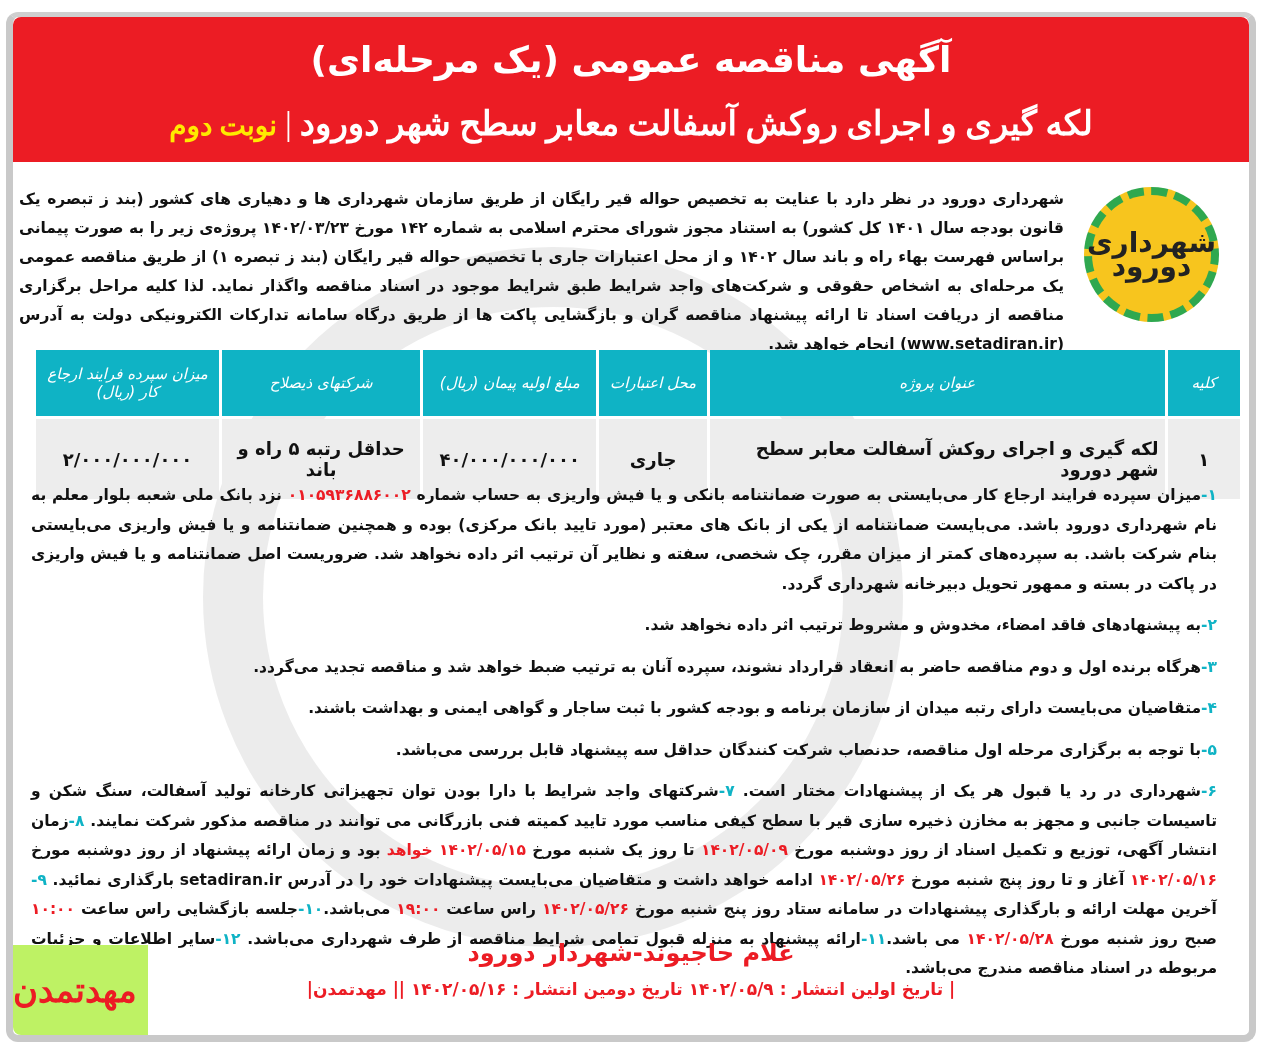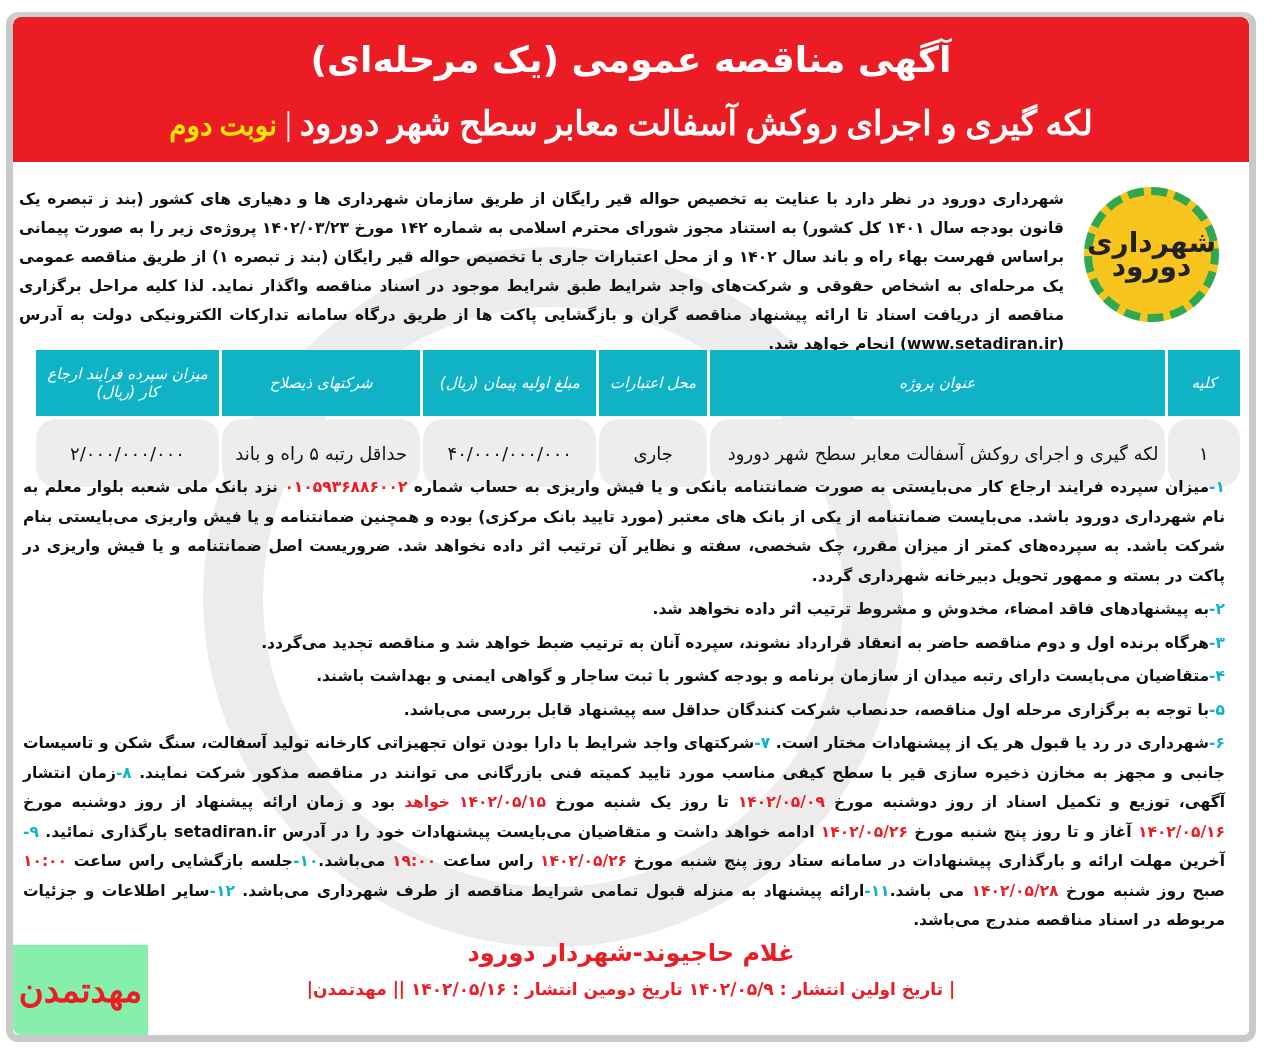--- a/index.html
+++ b/index.html
@@ -11,30 +11,30 @@
   .h2 .sep { color:#fff; font-weight:normal; margin:0 8px; }
   .h2 .round { color:#ffea00; font-size:28px; }
   .watermark { position:absolute; left:190px; top:230px; width:700px; height:700px; border-radius:50%; border:60px solid rgba(200,200,200,0.35); box-sizing:border-box; pointer-events:none; }
   .wm-text { position:absolute; left:360px; top:420px; font-size:180px; color:rgba(190,190,190,0.35); font-weight:bold; direction:rtl; pointer-events:none; }
   .logo { position:absolute; right:30px; top:170px; width:135px; height:135px; border-radius:50%; background:#f7c51e; border:8px dashed #2fa84f; box-sizing:border-box; display:flex; flex-direction:column; align-items:center; justify-content:center; direction:rtl; }
   .logo span { font-size:28px; color:#222; line-height:24px; font-weight:bold; }
   .intro { position:absolute; right:185px; top:168px; width:1045px; direction:rtl; text-align:justify; font-size:15.5px; font-weight:bold; line-height:29px; color:#111; }
   table.tender { position:absolute; left:20px; top:330px; width:1210px; border-collapse:separate; border-spacing:3px; direction:rtl; }
   table.tender th { background:#0fb3c5; color:#fff; font-weight:normal; font-size:15px; height:58px; padding:4px 6px; text-align:center;font-style:italic; }
   table.tender th:nth-child(2){ text-align:center; }
-  table.tender td { background:#ededed; color:#111; font-weight:normal; font-size:18px; height:44px; padding:12px 6px; text-align:center;border-radius:20px; }
+  table.tender td { background:#ededed; color:#111; font-weight:bold; font-size:18px; height:44px; padding:18px 6px; text-align:center; }
   table.tender td.title { text-align:right; }
   .body-text { position:absolute; right:20px; top:452px; width:1210px; direction:rtl; text-align:justify; font-size:15.5px; font-weight:bold; line-height:29.5px; color:#111; }
-  .body-text p { margin:4px; }
+  .body-text p { margin:12px; }
   .num { color:#0fb3c5; }
   .red { color:#ec1c24; }
   .footer-info { position:absolute; right:20px; top:868px; width:1210px; direction:rtl; font-size:15.5px; font-weight:bold; color:#111; line-height:36px; }
   .signer { position:absolute; left:0; right:0; top:922px; text-align:center; direction:rtl; color:#ec1c24; font-size:24px; font-weight:bold; }
   .pub-dates { position:absolute; left:0; right:0; top:962px; text-align:center; direction:rtl; color:#ec1c24; font-size:17px; font-weight:bold; }
-  .brand-box { position:absolute; left:0; bottom:0; width:135px; height:90px; background:#86efac; border-radius:0 0 0 8px; display:flex; align-items:center; justify-content:center; }
+  .brand-box { position:absolute; left:0; bottom:0; width:135px; height:90px; background:#bef264; border-radius:0 0 0 8px; display:flex; align-items:center; }
   .brand-box span { color:#ec1c24; font-size:34px; font-weight:bold; font-family:"DejaVu Serif", serif; }
 </style>
 </head>
 <body>
 
 <div class="frame">
 
   <div class="header">
     <div class="h1">آگهی مناقصه عمومی (یک مرحله‌ای)</div>
     <div class="h2">

